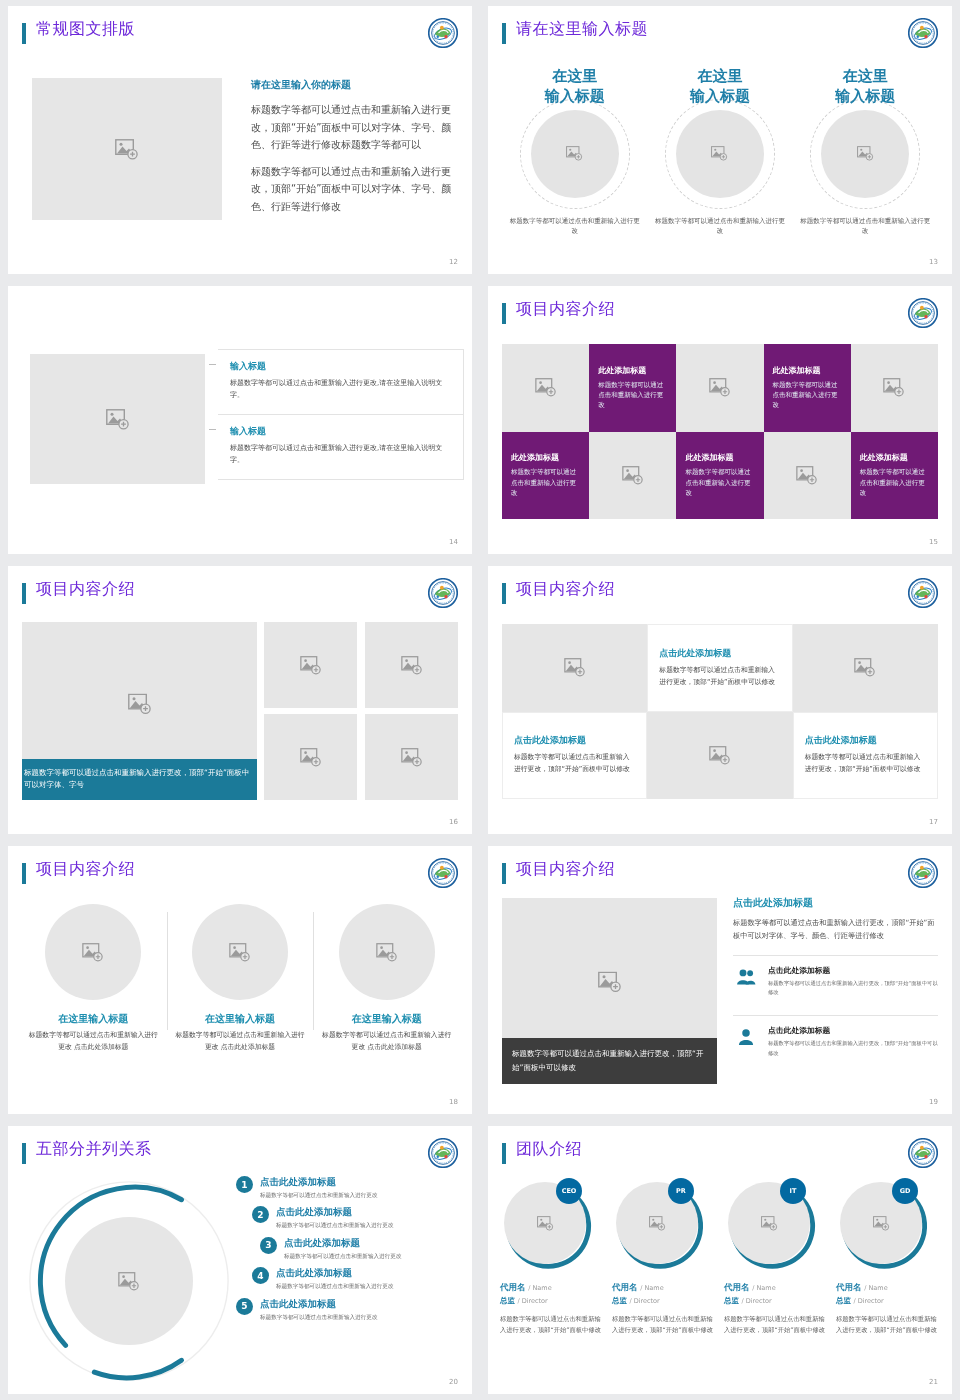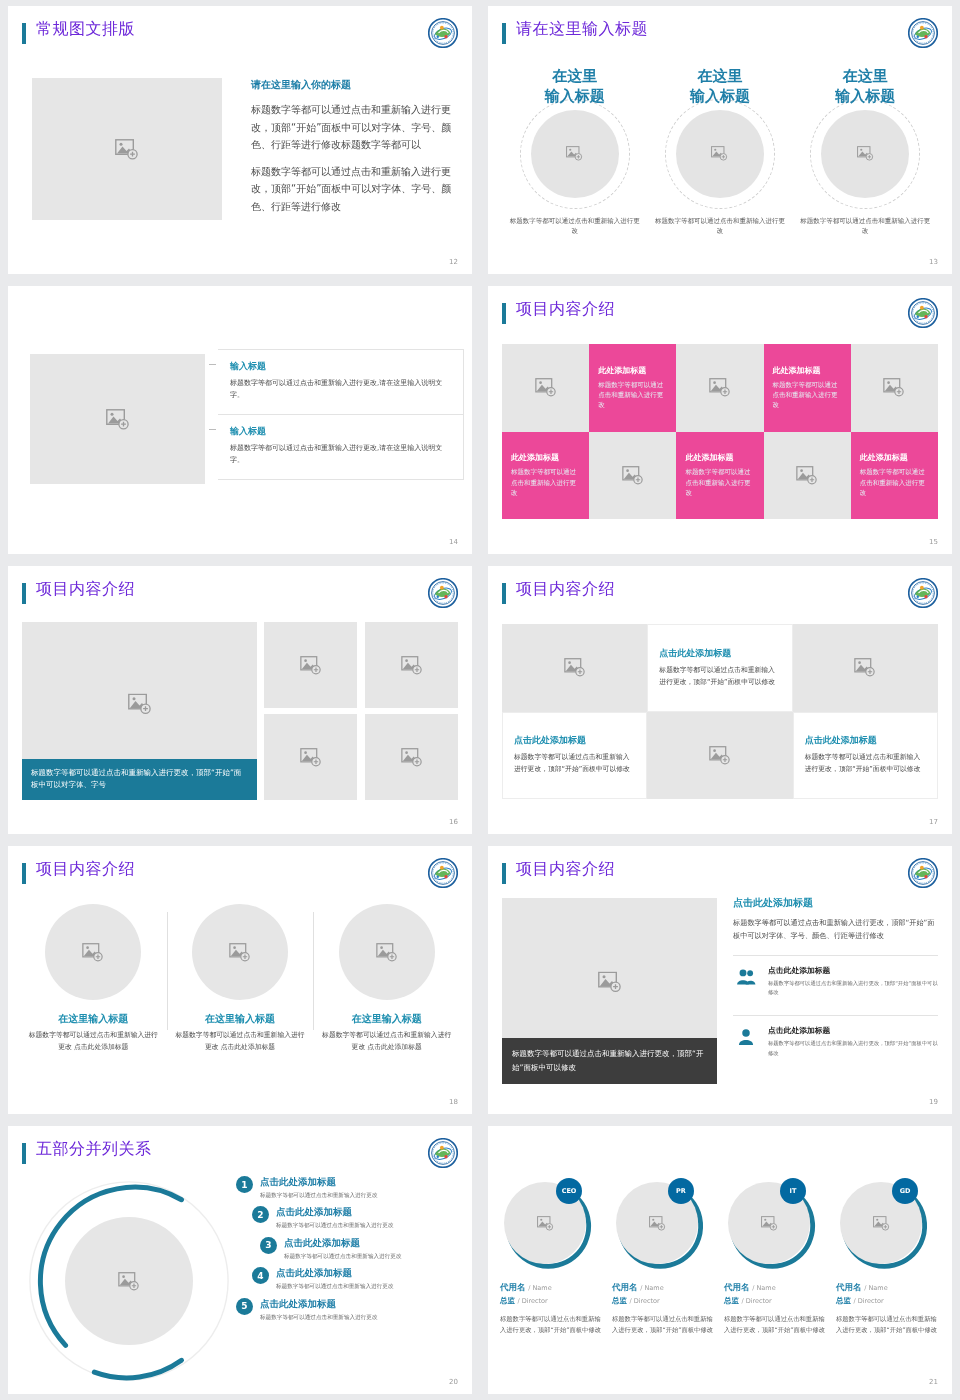--- a/index.html
+++ b/index.html
@@ -71,29 +71,29 @@
   .s14-box h4 { font-size:9px; color:#1f8fb0; font-weight:bold; margin-bottom:5px; }
   .s14-box p { font-size:7px; color:#4a4a4a; line-height:1.7; }
   .s14-tick { position:absolute; left:-9px; top:14px; width:7px; height:1px; background:#bcbcbc; }
   
   .s15-grid {
     position:absolute; left:14px; top:58px; right:14px; height:175px;
     display:grid; grid-template-columns:repeat(5,1fr); grid-template-rows:repeat(2,1fr);
   }
   .s15-cell { display:flex; flex-direction:column; justify-content:center; padding:0 9px; }
   .s15-cell.g { background:#e6e6e6; align-items:center; }
-  .s15-cell.t { background:#ec4899; }
+  .s15-cell.t { background:#701a75; }
   .s15-cell h5 { font-size:8px; color:#fff; font-weight:bold; margin-bottom:4px; }
   .s15-cell p { font-size:6.5px; color:#e4f0f4; line-height:1.6; }
   
   .s16-main { position:absolute; left:14px; top:56px; width:235px; height:178px; background:#e6e6e6; }
   .s16-main .ic { position:absolute; left:50%; top:46%; transform:translate(-50%,-50%); }
   .s16-cap {
     position:absolute; left:0; bottom:0; width:100%; background:#1b7a99;
-    color:#fff; font-size:7.5px; line-height:1.7; padding:8px 9px;
+    color:#fff; font-size:7.5px; line-height:1.7; padding:8px 2px;
   }
   .s16-r { position:absolute; background:#e6e6e6; display:flex; align-items:center; justify-content:center; }
   .s16-r1 { left:256px; top:56px; width:93px; height:86px; }
   .s16-r2 { left:357px; top:56px; width:93px; height:86px; }
   .s16-r3 { left:256px; top:148px; width:93px; height:86px; }
   .s16-r4 { left:357px; top:148px; width:93px; height:86px; }
   
   .s17-grid {
     position:absolute; left:14px; top:58px; right:14px; height:175px;
     display:grid; grid-template-columns:repeat(3,1fr); grid-template-rows:repeat(2,1fr);
@@ -589,20 +589,27 @@
         <div class="s20-txt">
             <h5>点击此处添加标题</h5>
             <p>标题数字等都可以通过点击和重新输入进行更改</p>
           </div>
       </div>
     </div>
     <div class="pgnum">20</div>
   </div>
 
   <div class="slide">
+    <div class="shead">
+      <div class="accent-bar"></div>
+      <div class="stitle">团队介绍</div>
+      <svg class="logo">
+          <use href="#sym-logo"></use>
+        </svg>
+    </div>
     <div class="s21-wrap">
 
       <div class="s21-col">
         <div class="s21-photo">
           <svg width="96" height="96" viewBox="0 0 100 100" style="position:absolute;left:0;top:0">
               <use href="#sym-ring21"></use>
             </svg>
           <div class="s21-disc">
               <svg class="ph-icon sm">
                 <use href="#sym-ph"></use>

